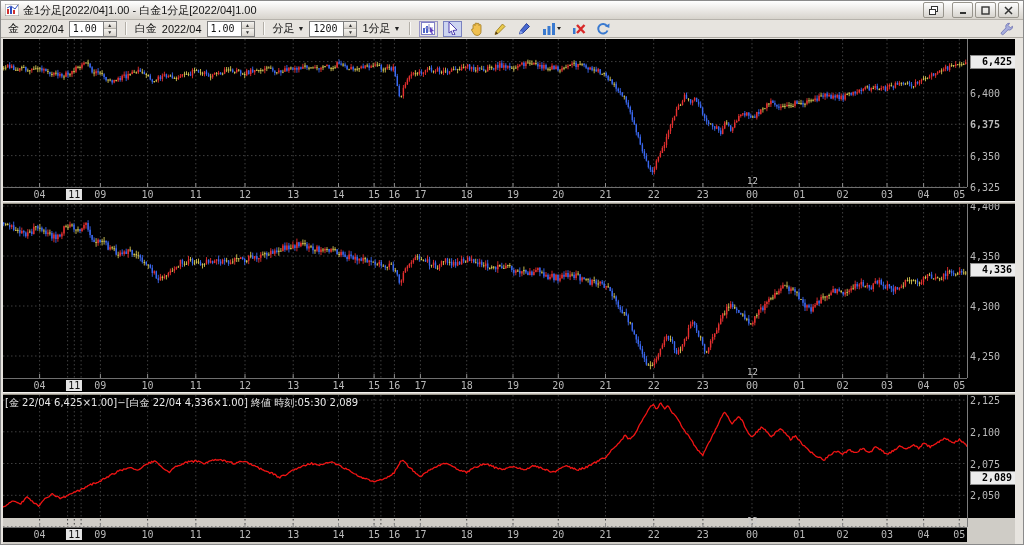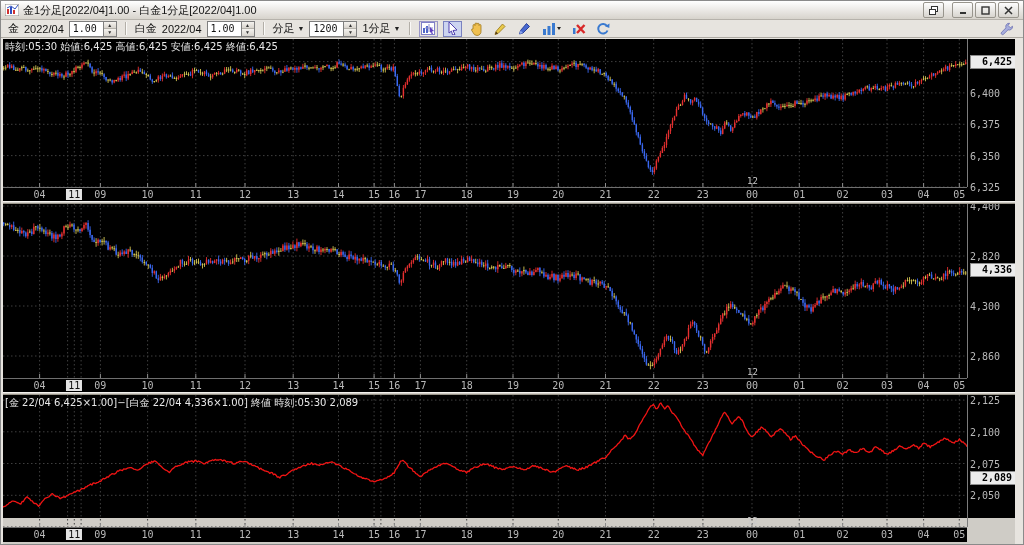--- a/index.html
+++ b/index.html
@@ -196,21 +196,20 @@
         <svg width="964" height="148">
             <path d="M0 22.6H964M0 53.9H964M0 85.3H964M0 116.6H964M0 148.0H964M36.6 0V148M97.4 0V148M144.6 0V148M192.8 0V148M242.0 0V148M290.2 0V148M335.5 0V148M371.1 0V148M391.4 0V148M417.4 0V148M463.7 0V148M510.0 0V148M555.3 0V148M602.5 0V148M650.7 0V148M699.9 0V148M749.0 0V148M796.3 0V148M839.6 0V148M884.0 0V148M920.6 0V148M956.3 0V148M64.6 0V148M78.1 0V148M377.9 0V148M71.3 0V148" stroke="#3f3f3f" stroke-width="1" stroke-dasharray="1.5 2.5" fill="none"></path>
             <path d="M36.6 144V148M97.4 144V148M144.6 144V148M192.8 144V148M242.0 144V148M290.2 144V148M335.5 144V148M371.1 144V148M391.4 144V148M417.4 144V148M463.7 144V148M510.0 144V148M555.3 144V148M602.5 144V148M650.7 144V148M699.9 144V148M749.0 144V148M796.3 144V148M839.6 144V148M884.0 144V148M920.6 144V148M956.3 144V148" stroke="#8c8c8c" stroke-width="1" fill="none"></path>
             <path d="M4.7 25.0L4.7 28.7M8.7 25.2L8.7 29.3M16.8 29.1L16.8 33.1M28.8 29.3L28.8 33.8M40.9 28.6L40.9 34.3M50.9 33.0L50.9 37.8M56.9 33.0L56.9 38.6M63.0 31.7L63.0 38.3M69.0 31.7L69.0 38.1M73.0 26.4L73.0 34.0M79.0 23.5L79.0 30.6M81.0 22.7L81.0 26.3M93.1 30.2L93.1 36.8M111.2 40.7L111.2 44.3M115.2 37.6L115.2 43.0M119.2 35.5L119.2 42.7M121.2 32.5L121.2 38.8M125.2 32.0L125.2 41.1M129.2 30.9L129.2 35.3M135.3 27.7L135.3 34.9M155.3 36.1L155.3 43.6M159.4 34.5L159.4 42.4M161.4 32.7L161.4 37.8M165.4 35.5L165.4 38.9M175.4 36.2L175.4 40.9M177.4 35.0L177.4 39.0M179.4 35.2L179.4 38.4M189.5 29.3L189.5 39.3M201.5 32.1L201.5 37.4M209.6 34.8L209.6 39.9M211.6 33.3L211.6 35.9M215.6 31.9L215.6 36.2M221.6 28.2L221.6 35.1M233.7 28.8L233.7 34.4M243.7 29.8L243.7 37.2M247.7 29.0L247.7 37.1M251.7 31.0L251.7 35.9M261.8 26.9L261.8 34.3M275.8 29.0L275.8 34.7M281.9 26.8L281.9 33.0M285.9 28.5L285.9 33.9M291.9 26.6L291.9 33.8M295.9 27.2L295.9 33.5M299.9 24.8L299.9 30.0M312.0 25.9L312.0 29.5M318.0 27.8L318.0 33.0M324.0 25.1L324.0 27.5M334.1 22.2L334.1 29.2M348.1 25.0L348.1 30.7M358.2 26.5L358.2 30.2M362.2 26.0L362.2 30.1M368.2 25.7L368.2 28.8M372.2 23.2L372.2 27.9M384.3 25.2L384.3 30.8M390.3 24.8L390.3 32.7M400.4 46.0L400.4 59.6M402.4 43.1L402.4 49.6M404.4 38.8L404.4 46.0M406.4 36.3L406.4 42.7M408.4 32.6L408.4 39.7M410.4 33.0L410.4 36.5M416.4 30.2L416.4 36.4M420.4 32.8L420.4 38.0M422.5 30.7L422.5 36.0M424.5 27.9L424.5 33.3M432.5 30.2L432.5 34.7M434.5 27.6L434.5 32.8M440.5 28.6L440.5 36.1M446.6 32.0L446.6 35.5M448.6 28.6L448.6 33.0M458.6 25.5L458.6 31.9M462.6 26.8L462.6 31.7M464.6 25.1L464.6 29.8M468.6 27.5L468.6 32.7M474.7 26.0L474.7 33.8M484.7 25.8L484.7 32.4M492.7 24.5L492.7 32.5M496.8 22.0L496.8 32.1M500.8 23.8L500.8 31.1M504.8 26.3L504.8 30.3M514.8 24.8L514.8 31.4M516.8 25.5L516.8 28.1M518.9 22.8L518.9 26.4M522.9 22.0L522.9 29.6M530.9 23.2L530.9 25.7M536.9 23.6L536.9 30.0M540.9 23.7L540.9 31.7M549.0 24.3L549.0 30.6M553.0 25.5L553.0 30.6M559.0 26.8L559.0 33.1M565.0 25.2L565.0 30.3M569.1 22.5L569.1 28.7M575.1 24.8L575.1 30.7M587.1 27.8L587.1 30.8M595.2 28.9L595.2 33.9M651.4 127.4L651.4 135.4M653.4 120.2L653.4 130.9M655.4 117.7L655.4 123.4M657.4 111.8L657.4 118.7M659.4 107.2L659.4 114.1M661.4 102.9L661.4 112.2M663.5 94.7L663.5 108.8M665.5 90.7L665.5 100.2M667.5 84.8L667.5 95.0M669.5 78.7L669.5 89.0M671.5 76.7L671.5 81.6M673.5 67.7L673.5 77.3M675.5 64.7L675.5 71.0M679.5 60.8L679.5 66.6M681.5 53.8L681.5 63.2M689.6 60.7L689.6 66.5M691.6 58.2L691.6 62.5M713.7 85.4L713.7 90.2M719.7 86.7L719.7 95.4M721.7 82.1L721.7 90.2M729.7 87.8L729.7 94.0M731.7 80.7L731.7 89.2M733.7 80.6L733.7 83.6M735.8 75.0L735.8 82.4M737.8 75.5L737.8 78.6M739.8 74.0L739.8 77.1M743.8 73.0L743.8 77.3M753.8 72.8L753.8 80.6M757.8 70.0L757.8 75.6M763.9 63.5L763.9 72.2M767.9 59.4L767.9 68.0M777.9 64.9L777.9 71.3M784.0 63.2L784.0 67.8M792.0 61.2L792.0 68.8M804.0 59.1L804.0 66.3M812.1 56.4L812.1 62.9M816.1 54.5L816.1 62.4M822.1 54.3L822.1 60.9M826.1 53.9L826.1 57.6M830.1 53.7L830.1 60.5M834.2 54.6L834.2 59.5M838.2 54.4L838.2 61.6M842.2 53.4L842.2 61.8M850.2 52.8L850.2 57.3M854.2 50.2L854.2 55.8M856.3 50.2L856.3 54.3M860.3 49.0L860.3 52.6M862.3 46.8L862.3 51.3M868.3 48.4L868.3 53.4M872.3 45.0L872.3 51.1M878.3 46.6L878.3 51.9M880.4 47.3L880.4 50.9M884.4 44.6L884.4 51.8M886.4 44.4L886.4 50.4M892.4 42.4L892.4 49.6M896.4 41.9L896.4 47.0M912.5 40.3L912.5 48.4M916.5 41.1L916.5 46.7M918.5 39.6L918.5 45.1M926.5 35.6L926.5 39.8M928.6 33.4L928.6 40.7M932.6 34.0L932.6 38.9M934.6 32.1L934.6 35.8M936.6 31.3L936.6 34.1M940.6 28.4L940.6 32.5M942.6 25.7L942.6 32.3M946.6 24.2L946.6 32.8M952.7 22.2L952.7 28.9M962.7 20.6L962.7 25.7" stroke="#e83030" stroke-width="0.9" fill="none"></path>
             <path d="M4.0 25.8h1.4v2.6h-1.4zM8.0 26.8h1.4v2.2h-1.4zM16.1 29.2h1.4v2.4h-1.4zM28.1 29.8h1.4v1.4h-1.4zM40.2 30.0h1.4v1.4h-1.4zM50.2 33.9h1.4v1.9h-1.4zM56.2 35.0h1.4v1.8h-1.4zM62.3 33.5h1.4v4.2h-1.4zM68.3 32.1h1.4v3.2h-1.4zM72.3 27.8h1.4v4.9h-1.4zM78.3 25.4h1.4v3.4h-1.4zM80.3 23.7h1.4v1.7h-1.4zM92.4 32.3h1.4v1.9h-1.4zM110.5 41.0h1.4v2.5h-1.4zM114.5 39.1h1.4v2.3h-1.4zM118.5 36.8h1.4v4.1h-1.4zM120.5 35.4h1.4v1.4h-1.4zM124.5 35.0h1.4v4.4h-1.4zM128.5 32.8h1.4v2.2h-1.4zM134.6 30.7h1.4v2.9h-1.4zM154.6 37.6h1.4v3.7h-1.4zM158.7 36.7h1.4v3.2h-1.4zM160.7 35.2h1.4v1.5h-1.4zM164.7 36.9h1.4v1.3h-1.4zM174.7 38.5h1.4v1.5h-1.4zM176.7 37.2h1.4v1.3h-1.4zM178.7 35.2h1.4v2.0h-1.4zM188.8 31.3h1.4v5.2h-1.4zM200.8 32.6h1.4v2.5h-1.4zM208.9 35.5h1.4v2.8h-1.4zM210.9 34.0h1.4v1.5h-1.4zM214.9 33.7h1.4v1.3h-1.4zM220.9 30.6h1.4v4.0h-1.4zM233.0 30.8h1.4v2.3h-1.4zM243.0 31.6h1.4v4.6h-1.4zM247.0 30.4h1.4v4.6h-1.4zM251.0 31.1h1.4v2.1h-1.4zM261.1 29.5h1.4v1.8h-1.4zM275.1 31.6h1.4v1.6h-1.4zM281.2 29.2h1.4v3.6h-1.4zM285.2 28.6h1.4v3.2h-1.4zM291.2 29.1h1.4v1.7h-1.4zM295.2 28.3h1.4v2.5h-1.4zM299.2 27.7h1.4v2.1h-1.4zM311.3 28.2h1.4v1.1h-1.4zM317.3 28.7h1.4v1.8h-1.4zM323.3 25.9h1.4v1.2h-1.4zM333.4 23.2h1.4v5.2h-1.4zM347.4 27.9h1.4v2.4h-1.4zM357.5 27.4h1.4v1.7h-1.4zM361.5 26.6h1.4v2.3h-1.4zM367.5 27.3h1.4v1.4h-1.4zM371.5 25.5h1.4v1.3h-1.4zM383.6 27.8h1.4v1.6h-1.4zM389.6 27.8h1.4v3.4h-1.4zM399.7 48.8h1.4v8.3h-1.4zM401.7 45.3h1.4v3.5h-1.4zM403.7 40.4h1.4v4.9h-1.4zM405.7 37.2h1.4v3.2h-1.4zM407.7 35.3h1.4v1.9h-1.4zM409.7 34.2h1.4v1.1h-1.4zM415.7 32.7h1.4v2.0h-1.4zM419.7 33.5h1.4v1.4h-1.4zM421.8 30.9h1.4v2.5h-1.4zM423.8 29.7h1.4v1.3h-1.4zM431.8 31.7h1.4v1.2h-1.4zM433.8 28.9h1.4v2.8h-1.4zM439.8 31.8h1.4v1.9h-1.4zM445.9 32.6h1.4v2.0h-1.4zM447.9 30.0h1.4v2.6h-1.4zM457.9 27.9h1.4v3.1h-1.4zM461.9 27.4h1.4v1.5h-1.4zM463.9 25.5h1.4v1.9h-1.4zM467.9 28.1h1.4v2.1h-1.4zM474.0 28.5h1.4v2.9h-1.4zM484.0 27.8h1.4v4.6h-1.4zM492.0 26.1h1.4v4.5h-1.4zM496.1 24.3h1.4v4.5h-1.4zM500.1 26.3h1.4v2.5h-1.4zM504.1 27.0h1.4v1.8h-1.4zM514.1 26.9h1.4v1.8h-1.4zM516.1 25.6h1.4v1.3h-1.4zM518.2 23.7h1.4v1.9h-1.4zM522.2 23.6h1.4v3.5h-1.4zM530.2 24.0h1.4v1.6h-1.4zM536.2 26.1h1.4v1.3h-1.4zM540.2 25.9h1.4v3.7h-1.4zM548.3 26.8h1.4v3.7h-1.4zM552.3 27.5h1.4v2.6h-1.4zM558.3 29.3h1.4v2.2h-1.4zM564.3 26.8h1.4v1.5h-1.4zM568.4 24.4h1.4v1.6h-1.4zM574.4 25.1h1.4v2.8h-1.4zM586.4 28.5h1.4v2.0h-1.4zM594.5 30.2h1.4v2.2h-1.4zM650.7 129.4h1.4v3.5h-1.4zM652.7 121.8h1.4v7.6h-1.4zM654.7 117.8h1.4v4.0h-1.4zM656.7 113.9h1.4v3.9h-1.4zM658.7 109.0h1.4v5.0h-1.4zM660.7 105.9h1.4v3.1h-1.4zM662.8 97.9h1.4v8.0h-1.4zM664.8 92.3h1.4v5.6h-1.4zM666.8 86.1h1.4v6.2h-1.4zM668.8 81.3h1.4v4.8h-1.4zM670.8 77.2h1.4v4.1h-1.4zM672.8 69.9h1.4v7.4h-1.4zM674.8 66.6h1.4v3.3h-1.4zM678.8 62.3h1.4v3.7h-1.4zM680.8 55.8h1.4v6.5h-1.4zM688.9 61.4h1.4v2.4h-1.4zM690.9 58.8h1.4v2.5h-1.4zM713.0 87.4h1.4v2.3h-1.4zM719.0 89.5h1.4v5.5h-1.4zM721.0 83.6h1.4v5.9h-1.4zM729.0 88.6h1.4v3.2h-1.4zM731.0 83.4h1.4v5.1h-1.4zM733.0 82.0h1.4v1.5h-1.4zM735.1 77.0h1.4v4.9h-1.4zM737.1 75.5h1.4v1.5h-1.4zM739.1 74.3h1.4v1.2h-1.4zM743.1 73.4h1.4v3.2h-1.4zM753.1 73.0h1.4v5.8h-1.4zM757.1 70.4h1.4v4.5h-1.4zM763.2 64.6h1.4v4.6h-1.4zM767.2 61.8h1.4v3.5h-1.4zM777.2 67.5h1.4v1.3h-1.4zM783.3 66.1h1.4v1.1h-1.4zM791.3 62.3h1.4v4.7h-1.4zM803.3 61.6h1.4v3.2h-1.4zM811.4 59.5h1.4v1.7h-1.4zM815.4 56.8h1.4v5.0h-1.4zM821.4 54.5h1.4v3.3h-1.4zM825.4 55.9h1.4v1.5h-1.4zM829.4 56.5h1.4v3.0h-1.4zM833.5 56.1h1.4v2.4h-1.4zM837.5 56.7h1.4v3.3h-1.4zM841.5 55.5h1.4v4.9h-1.4zM849.5 52.8h1.4v2.9h-1.4zM853.5 53.3h1.4v1.3h-1.4zM855.6 50.8h1.4v2.6h-1.4zM859.6 50.0h1.4v2.1h-1.4zM861.6 48.0h1.4v1.9h-1.4zM867.6 49.1h1.4v2.4h-1.4zM871.6 46.9h1.4v2.0h-1.4zM877.6 48.9h1.4v1.7h-1.4zM879.7 47.5h1.4v1.3h-1.4zM883.7 47.6h1.4v4.3h-1.4zM885.7 46.1h1.4v1.4h-1.4zM891.7 43.9h1.4v4.9h-1.4zM895.7 43.7h1.4v2.0h-1.4zM911.8 42.9h1.4v4.3h-1.4zM915.8 42.4h1.4v2.1h-1.4zM917.8 40.9h1.4v1.5h-1.4zM925.8 37.4h1.4v1.4h-1.4zM927.9 34.5h1.4v3.0h-1.4zM931.9 34.5h1.4v2.0h-1.4zM933.9 33.3h1.4v1.2h-1.4zM935.9 31.5h1.4v1.8h-1.4zM939.9 29.9h1.4v2.4h-1.4zM941.9 27.6h1.4v2.3h-1.4zM945.9 26.6h1.4v4.3h-1.4zM952.0 25.3h1.4v1.7h-1.4zM962.0 23.2h1.4v1.8h-1.4z" fill="#e83030"></path>
             <path d="M6.7 23.2L6.7 30.2M10.7 25.4L10.7 31.2M22.8 27.5L22.8 33.3M38.9 26.5L38.9 33.5M42.9 29.3L42.9 32.5M46.9 32.6L46.9 37.6M54.9 30.9L54.9 39.5M58.9 33.8L58.9 39.2M65.0 31.3L65.0 39.0M87.1 23.9L87.1 29.2M89.1 27.2L89.1 34.6M95.1 29.1L95.1 35.8M101.1 34.2L101.1 40.4M103.1 37.8L103.1 42.6M109.2 40.5L109.2 45.6M117.2 37.0L117.2 42.7M123.2 32.2L123.2 42.1M137.3 29.0L137.3 33.0M141.3 31.3L141.3 35.5M147.3 34.8L147.3 41.3M149.3 39.8L149.3 44.9M157.4 36.0L157.4 41.9M163.4 34.6L163.4 39.7M169.4 33.4L169.4 39.8M187.5 32.5L187.5 37.1M195.5 30.6L195.5 33.9M203.5 30.7L203.5 36.9M205.6 33.7L205.6 37.7M217.6 33.0L217.6 35.5M229.7 29.4L229.7 33.8M237.7 30.6L237.7 37.3M245.7 31.1L245.7 35.7M249.7 27.6L249.7 34.1M269.8 27.6L269.8 33.2M271.8 31.5L271.8 36.3M277.9 31.0L277.9 36.7M283.9 26.0L283.9 32.8M289.9 28.0L289.9 31.5M293.9 27.4L293.9 33.8M297.9 27.6L297.9 30.7M304.0 26.0L304.0 30.9M316.0 29.1L316.0 33.5M326.1 25.7L326.1 29.9M336.1 20.4L336.1 25.4M338.1 21.8L338.1 26.7M342.1 23.6L342.1 28.6M344.1 25.9L344.1 31.1M350.2 26.7L350.2 32.5M360.2 24.6L360.2 29.6M366.2 24.0L366.2 31.4M378.3 25.1L378.3 33.1M388.3 27.3L388.3 32.4M392.3 27.1L392.3 38.1M394.3 34.9L394.3 47.2M396.3 45.2L396.3 58.3M418.4 30.3L418.4 36.7M428.5 26.3L428.5 33.6M436.5 27.5L436.5 35.5M444.5 29.4L444.5 36.1M452.6 27.2L452.6 31.4M466.6 25.0L466.6 31.7M470.7 25.5L470.7 32.9M476.7 28.3L476.7 32.0M480.7 26.9L480.7 32.5M490.7 28.7L490.7 31.5M494.8 22.9L494.8 30.9M498.8 21.4L498.8 29.1M502.8 24.2L502.8 31.9M506.8 23.8L506.8 31.3M520.9 22.8L520.9 30.0M534.9 22.7L534.9 30.2M538.9 23.1L538.9 31.7M543.0 24.6L543.0 30.9M551.0 26.2L551.0 31.0M555.0 26.3L555.0 32.6M573.1 21.9L573.1 30.6M581.1 24.1L581.1 28.2M583.1 24.7L583.1 30.0M585.1 27.8L585.1 33.8M589.1 26.9L589.1 32.3M593.2 27.7L593.2 32.7M597.2 30.1L597.2 36.1M603.2 32.7L603.2 38.9M605.2 35.9L605.2 42.5M609.2 40.1L609.2 46.1M613.2 42.6L613.2 52.7M615.3 48.6L615.3 54.0M617.3 49.1L617.3 56.3M619.3 53.0L619.3 58.0M623.3 57.2L623.3 65.8M625.3 60.9L625.3 69.6M627.3 66.6L627.3 75.4M629.3 71.0L629.3 83.1M631.3 78.2L631.3 85.9M633.3 84.5L633.3 96.4M635.3 93.0L635.3 99.3M637.3 95.4L637.3 106.1M639.4 103.8L639.4 114.3M641.4 110.0L641.4 119.8M643.4 114.2L643.4 122.5M645.4 121.7L645.4 129.6M647.4 126.2L647.4 133.0M649.4 128.1L649.4 135.9M683.5 53.5L683.5 59.7M687.6 60.0L687.6 65.7M693.6 58.8L693.6 63.1M695.6 60.1L695.6 67.8M697.6 62.4L697.6 69.2M699.6 67.6L699.6 76.7M701.6 74.5L701.6 82.1M703.6 76.3L703.6 85.6M705.6 81.0L705.6 87.2M709.6 84.2L709.6 90.6M711.7 87.1L711.7 91.8M715.7 87.1L715.7 93.9M717.7 88.6L717.7 96.8M725.7 83.0L725.7 87.7M727.7 85.9L727.7 92.7M741.8 72.0L741.8 78.4M745.8 73.2L745.8 80.0M747.8 74.6L747.8 79.2M751.8 75.4L751.8 79.0M755.8 70.2L755.8 77.3M769.9 60.8L769.9 63.9M771.9 61.5L771.9 67.7M773.9 65.6L773.9 69.8M775.9 64.8L775.9 71.1M794.0 61.0L794.0 65.2M800.0 61.5L800.0 68.3M814.1 56.3L814.1 63.3M820.1 54.0L820.1 59.8M824.1 52.7L824.1 59.5M828.1 54.5L828.1 60.1M832.2 55.2L832.2 61.5M836.2 53.0L836.2 62.0M840.2 54.3L840.2 62.9M848.2 53.6L848.2 56.9M852.2 51.9L852.2 56.8M858.3 48.7L858.3 55.3M866.3 45.0L866.3 51.6M874.3 44.7L874.3 51.3M882.4 46.3L882.4 52.7M890.4 46.5L890.4 51.2M894.4 42.2L894.4 45.8M900.4 42.8L900.4 46.4M906.5 41.8L906.5 47.3M908.5 43.0L908.5 49.6M914.5 42.2L914.5 45.6M930.6 34.0L930.6 37.3M944.6 26.9L944.6 32.1" stroke="#3a68f0" stroke-width="0.9" fill="none"></path>
             <path d="M6.0 25.8h1.4v3.2h-1.4zM10.0 26.8h1.4v4.3h-1.4zM22.1 27.9h1.4v3.7h-1.4zM38.2 29.2h1.4v2.3h-1.4zM42.2 30.0h1.4v1.9h-1.4zM46.2 33.0h1.4v2.1h-1.4zM54.2 33.8h1.4v3.0h-1.4zM58.2 35.0h1.4v2.6h-1.4zM64.3 33.5h1.4v2.2h-1.4zM86.4 24.7h1.4v3.5h-1.4zM88.4 28.2h1.4v5.4h-1.4zM94.4 32.3h1.4v1.2h-1.4zM100.4 35.2h1.4v2.9h-1.4zM102.4 38.1h1.4v3.2h-1.4zM108.5 41.2h1.4v2.2h-1.4zM116.5 39.1h1.4v1.8h-1.4zM122.5 35.4h1.4v3.9h-1.4zM136.6 30.7h1.4v2.1h-1.4zM140.6 33.0h1.4v1.9h-1.4zM146.6 36.5h1.4v3.9h-1.4zM148.6 40.4h1.4v2.4h-1.4zM156.7 37.6h1.4v2.3h-1.4zM162.7 35.2h1.4v3.0h-1.4zM168.7 36.4h1.4v2.8h-1.4zM186.8 35.4h1.4v1.2h-1.4zM194.8 31.1h1.4v2.1h-1.4zM202.8 32.6h1.4v2.6h-1.4zM204.9 35.2h1.4v2.2h-1.4zM216.9 33.7h1.4v1.7h-1.4zM229.0 30.4h1.4v2.5h-1.4zM237.0 31.5h1.4v3.1h-1.4zM245.0 31.6h1.4v3.4h-1.4zM249.0 30.4h1.4v2.8h-1.4zM269.1 29.2h1.4v2.4h-1.4zM271.1 31.6h1.4v2.3h-1.4zM277.2 31.6h1.4v1.9h-1.4zM283.2 29.2h1.4v2.6h-1.4zM289.2 29.3h1.4v1.5h-1.4zM293.2 29.1h1.4v1.6h-1.4zM297.2 28.3h1.4v1.5h-1.4zM303.3 26.6h1.4v2.1h-1.4zM315.3 29.2h1.4v1.3h-1.4zM325.4 25.9h1.4v3.3h-1.4zM335.4 23.2h1.4v1.4h-1.4zM337.4 24.5h1.4v1.2h-1.4zM341.4 25.6h1.4v1.4h-1.4zM343.4 27.0h1.4v3.3h-1.4zM349.5 27.9h1.4v2.5h-1.4zM359.5 27.4h1.4v1.4h-1.4zM365.5 26.6h1.4v2.1h-1.4zM377.6 25.9h1.4v4.8h-1.4zM387.6 28.5h1.4v2.7h-1.4zM391.6 27.8h1.4v9.3h-1.4zM393.6 37.1h1.4v10.0h-1.4zM395.6 47.1h1.4v9.9h-1.4zM417.7 32.7h1.4v2.1h-1.4zM427.8 28.8h1.4v3.4h-1.4zM435.8 28.9h1.4v4.0h-1.4zM443.8 31.5h1.4v3.1h-1.4zM451.9 29.9h1.4v1.2h-1.4zM465.9 25.5h1.4v4.7h-1.4zM470.0 28.1h1.4v3.1h-1.4zM476.0 28.5h1.4v1.3h-1.4zM480.0 30.1h1.4v1.6h-1.4zM490.0 29.2h1.4v1.4h-1.4zM494.1 26.1h1.4v2.7h-1.4zM498.1 24.3h1.4v4.5h-1.4zM502.1 26.3h1.4v2.5h-1.4zM506.1 27.0h1.4v1.8h-1.4zM520.2 23.7h1.4v3.4h-1.4zM534.2 24.7h1.4v2.7h-1.4zM538.2 26.1h1.4v3.5h-1.4zM542.3 25.9h1.4v3.9h-1.4zM550.3 26.8h1.4v3.3h-1.4zM554.3 27.5h1.4v3.9h-1.4zM572.4 23.8h1.4v4.1h-1.4zM580.4 24.7h1.4v1.5h-1.4zM582.4 26.2h1.4v2.6h-1.4zM584.4 28.8h1.4v1.7h-1.4zM588.4 28.5h1.4v2.7h-1.4zM592.5 30.5h1.4v1.9h-1.4zM596.5 30.2h1.4v4.6h-1.4zM602.5 34.0h1.4v3.1h-1.4zM604.5 37.1h1.4v3.8h-1.4zM608.5 40.6h1.4v4.2h-1.4zM612.5 44.8h1.4v4.9h-1.4zM614.6 49.7h1.4v2.6h-1.4zM616.6 52.2h1.4v1.4h-1.4zM618.6 53.6h1.4v3.1h-1.4zM622.6 57.4h1.4v6.0h-1.4zM624.6 63.4h1.4v4.5h-1.4zM626.6 67.9h1.4v5.4h-1.4zM628.6 73.3h1.4v7.9h-1.4zM630.6 81.2h1.4v4.2h-1.4zM632.6 85.4h1.4v7.9h-1.4zM634.6 93.3h1.4v4.4h-1.4zM636.6 97.7h1.4v7.8h-1.4zM638.7 105.5h1.4v6.8h-1.4zM640.7 112.3h1.4v4.7h-1.4zM642.7 117.0h1.4v4.7h-1.4zM644.7 121.8h1.4v6.4h-1.4zM646.7 128.2h1.4v2.5h-1.4zM648.7 130.7h1.4v2.2h-1.4zM682.8 55.8h1.4v3.9h-1.4zM686.9 60.3h1.4v3.4h-1.4zM692.9 58.8h1.4v3.9h-1.4zM694.9 62.8h1.4v2.8h-1.4zM696.9 65.6h1.4v3.2h-1.4zM698.9 68.8h1.4v6.6h-1.4zM700.9 75.3h1.4v3.9h-1.4zM702.9 79.2h1.4v3.4h-1.4zM704.9 82.6h1.4v2.4h-1.4zM708.9 84.6h1.4v2.8h-1.4zM711.0 87.3h1.4v2.4h-1.4zM715.0 87.4h1.4v4.2h-1.4zM717.0 91.6h1.4v3.3h-1.4zM725.0 84.4h1.4v2.1h-1.4zM727.0 86.5h1.4v5.2h-1.4zM741.1 74.3h1.4v2.3h-1.4zM745.1 73.4h1.4v3.4h-1.4zM747.1 76.8h1.4v1.6h-1.4zM751.1 77.5h1.4v1.3h-1.4zM755.1 73.0h1.4v1.9h-1.4zM769.2 61.8h1.4v2.2h-1.4zM771.2 63.9h1.4v1.9h-1.4zM773.2 65.8h1.4v1.6h-1.4zM775.2 67.4h1.4v1.4h-1.4zM793.3 62.3h1.4v2.5h-1.4zM799.3 64.0h1.4v1.6h-1.4zM813.4 59.5h1.4v2.3h-1.4zM819.4 56.5h1.4v1.3h-1.4zM823.4 54.5h1.4v2.9h-1.4zM827.4 55.9h1.4v3.6h-1.4zM831.5 56.5h1.4v1.9h-1.4zM835.5 56.1h1.4v3.9h-1.4zM839.5 56.7h1.4v3.7h-1.4zM847.5 53.7h1.4v2.0h-1.4zM851.5 52.8h1.4v1.8h-1.4zM857.6 50.8h1.4v1.3h-1.4zM865.6 47.3h1.4v4.2h-1.4zM873.6 46.9h1.4v3.0h-1.4zM881.7 47.5h1.4v4.3h-1.4zM889.7 47.2h1.4v1.5h-1.4zM893.7 43.9h1.4v1.8h-1.4zM899.7 43.7h1.4v1.1h-1.4zM905.8 43.5h1.4v1.4h-1.4zM907.8 45.0h1.4v2.2h-1.4zM913.8 42.9h1.4v1.6h-1.4zM929.9 34.5h1.4v2.0h-1.4zM943.9 27.6h1.4v3.2h-1.4z" fill="#3a68f0"></path>
             <path d="M0.7 27.0L0.7 31.5M2.7 26.2L2.7 31.3M12.8 28.2L12.8 32.0M14.8 28.6L14.8 31.8M18.8 26.7L18.8 31.7M20.8 25.9L20.8 28.4M24.8 29.5L24.8 32.7M26.8 31.1L26.8 35.4M30.8 27.3L30.8 30.8M32.8 26.3L32.8 30.6M34.8 27.3L34.8 33.2M36.9 28.0L36.9 32.6M44.9 29.9L44.9 35.1M48.9 32.7L48.9 37.9M52.9 31.5L52.9 36.6M61.0 35.8L61.0 40.9M67.0 34.0L67.0 37.9M71.0 29.1L71.0 34.6M75.0 26.8L75.0 29.6M77.0 26.5L77.0 31.2M83.0 23.4L83.0 24.4M85.1 20.7L85.1 27.5M91.1 30.4L91.1 37.4M97.1 32.2L97.1 36.0M99.1 31.2L99.1 36.8M105.1 40.3L105.1 43.9M107.1 39.5L107.1 42.4M113.2 40.7L113.2 42.6M127.2 34.4L127.2 37.0M131.2 30.9L131.2 33.4M133.3 32.4L133.3 34.8M139.3 29.8L139.3 35.1M143.3 33.8L143.3 39.1M145.3 35.3L145.3 37.8M151.3 42.0L151.3 43.7M153.3 40.2L153.3 43.1M167.4 35.4L167.4 37.7M171.4 37.6L171.4 39.4M173.4 37.5L173.4 42.1M181.5 32.7L181.5 38.3M183.5 32.3L183.5 36.0M185.5 33.3L185.5 37.2M191.5 28.6L191.5 34.4M193.5 29.8L193.5 31.4M197.5 30.0L197.5 36.4M199.5 32.7L199.5 36.9M207.6 34.8L207.6 41.4M213.6 33.0L213.6 37.3M219.6 33.4L219.6 36.3M223.6 28.0L223.6 33.1M225.6 28.2L225.6 33.8M227.6 27.2L227.6 32.5M231.7 32.4L231.7 35.1M235.7 30.0L235.7 32.7M239.7 33.8L239.7 35.9M241.7 33.1L241.7 39.3M253.8 29.6L253.8 31.5M255.8 30.8L255.8 33.7M257.8 29.1L257.8 34.8M259.8 30.2L259.8 32.3M263.8 26.9L263.8 32.1M265.8 27.3L265.8 29.2M267.8 26.5L267.8 29.5M273.8 33.1L273.8 35.5M279.9 30.8L279.9 34.2M287.9 27.5L287.9 31.0M302.0 23.8L302.0 29.7M306.0 27.7L306.0 31.3M308.0 28.0L308.0 29.4M310.0 27.5L310.0 29.4M314.0 26.0L314.0 31.3M320.0 26.0L320.0 31.1M322.0 26.9L322.0 28.6M328.1 28.0L328.1 32.2M330.1 26.9L330.1 31.8M332.1 26.3L332.1 29.8M340.1 23.9L340.1 27.7M346.1 29.7L346.1 30.9M352.2 29.4L352.2 32.7M354.2 27.2L354.2 32.3M356.2 28.9L356.2 33.0M364.2 24.5L364.2 28.3M370.2 23.8L370.2 28.4M374.3 22.8L374.3 27.9M376.3 24.1L376.3 27.1M380.3 28.6L380.3 33.6M382.3 28.4L382.3 33.5M386.3 25.4L386.3 31.0M398.4 56.4L398.4 58.7M412.4 31.2L412.4 37.5M414.4 33.0L414.4 36.8M426.5 27.0L426.5 31.2M430.5 31.4L430.5 34.4M438.5 31.6L438.5 35.2M442.5 28.6L442.5 34.1M450.6 27.3L450.6 31.5M454.6 29.8L454.6 34.3M456.6 27.5L456.6 31.7M460.6 24.8L460.6 29.6M472.7 28.1L472.7 33.5M478.7 26.8L478.7 30.2M482.7 30.6L482.7 33.9M486.7 25.4L486.7 31.1M488.7 26.7L488.7 31.0M508.8 27.0L508.8 30.0M510.8 26.7L510.8 32.7M512.8 26.4L512.8 29.9M524.9 20.6L524.9 24.5M526.9 21.2L526.9 26.8M528.9 21.4L528.9 26.1M532.9 20.9L532.9 26.3M545.0 28.4L545.0 32.4M547.0 27.8L547.0 32.3M557.0 30.0L557.0 34.3M561.0 27.8L561.0 31.2M563.0 25.7L563.0 29.2M567.1 25.2L567.1 27.0M571.1 21.2L571.1 27.1M577.1 22.0L577.1 26.4M579.1 24.3L579.1 27.1M591.2 27.9L591.2 34.3M599.2 34.7L599.2 36.0M601.2 33.4L601.2 37.5M607.2 37.7L607.2 41.9M611.2 43.1L611.2 48.1M621.3 56.5L621.3 60.5M677.5 64.8L677.5 66.7M685.5 59.1L685.5 62.4M707.6 84.4L707.6 85.4M723.7 81.1L723.7 86.2M749.8 76.5L749.8 79.2M759.9 68.2L759.9 73.6M761.9 68.9L761.9 69.9M765.9 64.0L765.9 68.0M779.9 64.7L779.9 68.5M781.9 64.6L781.9 69.8M786.0 63.1L786.0 69.2M788.0 64.0L788.0 69.0M790.0 64.7L790.0 68.3M796.0 61.8L796.0 65.0M798.0 60.9L798.0 66.0M802.0 63.8L802.0 68.3M806.0 58.9L806.0 64.4M808.1 59.6L808.1 63.6M810.1 59.8L810.1 62.2M818.1 53.6L818.1 57.6M844.2 53.9L844.2 56.2M846.2 53.2L846.2 57.2M864.3 46.3L864.3 49.7M870.3 46.8L870.3 50.3M876.3 49.1L876.3 51.3M888.4 43.6L888.4 47.5M898.4 43.4L898.4 46.9M902.4 43.7L902.4 46.1M904.5 42.3L904.5 45.8M910.5 47.1L910.5 49.5M920.5 37.1L920.5 41.2M922.5 37.2L922.5 42.3M924.5 38.5L924.5 40.3M938.6 29.3L938.6 35.3M948.6 24.2L948.6 28.0M950.6 26.0L950.6 28.2M954.7 25.2L954.7 26.1M956.7 22.6L956.7 28.4M958.7 23.0L958.7 27.5M960.7 23.6L960.7 26.1" stroke="#d2c452" stroke-width="0.9" fill="none"></path>
             <path d="M0.0 28.8h1.4v1.0h-1.4zM2.0 28.4h1.4v1.0h-1.4zM12.1 30.7h1.4v1.0h-1.4zM14.1 30.7h1.4v1.0h-1.4zM18.1 28.1h1.4v1.1h-1.4zM20.1 27.9h1.4v1.0h-1.4zM24.1 31.6h1.4v1.0h-1.4zM26.1 31.2h1.4v1.0h-1.4zM30.1 29.8h1.4v1.0h-1.4zM32.1 29.3h1.4v1.0h-1.4zM34.1 29.3h1.4v1.0h-1.4zM36.2 29.2h1.4v1.0h-1.4zM44.2 32.0h1.4v1.0h-1.4zM48.2 35.1h1.4v1.0h-1.4zM52.2 33.8h1.4v1.0h-1.4zM60.3 37.6h1.4v1.0h-1.4zM66.3 35.3h1.4v1.0h-1.4zM70.3 32.1h1.4v1.0h-1.4zM74.3 27.8h1.4v1.0h-1.4zM76.3 27.9h1.4v1.0h-1.4zM82.3 23.6h1.4v1.0h-1.4zM84.4 23.6h1.4v1.1h-1.4zM90.4 33.6h1.4v1.0h-1.4zM96.4 33.5h1.4v1.0h-1.4zM98.4 34.1h1.4v1.0h-1.4zM104.4 40.4h1.4v1.0h-1.4zM106.4 40.4h1.4v1.0h-1.4zM112.5 41.0h1.4v1.0h-1.4zM126.5 35.0h1.4v1.0h-1.4zM130.5 32.8h1.4v1.0h-1.4zM132.6 33.2h1.4v1.0h-1.4zM138.6 32.8h1.4v1.0h-1.4zM142.6 34.9h1.4v1.0h-1.4zM144.6 35.9h1.4v1.0h-1.4zM150.6 42.0h1.4v1.0h-1.4zM152.6 41.3h1.4v1.0h-1.4zM166.7 36.4h1.4v1.0h-1.4zM170.7 39.0h1.4v1.0h-1.4zM172.7 39.0h1.4v1.0h-1.4zM180.8 34.7h1.4v1.0h-1.4zM182.8 34.7h1.4v1.0h-1.4zM184.8 34.9h1.4v1.0h-1.4zM190.8 30.9h1.4v1.0h-1.4zM192.8 30.9h1.4v1.0h-1.4zM196.8 33.2h1.4v1.1h-1.4zM198.8 34.3h1.4v1.0h-1.4zM206.9 37.4h1.4v1.0h-1.4zM212.9 34.0h1.4v1.0h-1.4zM218.9 34.5h1.4v1.0h-1.4zM222.9 30.6h1.4v1.0h-1.4zM224.9 30.6h1.4v1.0h-1.4zM226.9 30.4h1.4v1.0h-1.4zM231.0 32.9h1.4v1.0h-1.4zM235.0 30.8h1.4v1.0h-1.4zM239.0 34.6h1.4v1.0h-1.4zM241.0 35.1h1.4v1.0h-1.4zM253.1 30.9h1.4v1.0h-1.4zM255.1 30.9h1.4v1.0h-1.4zM257.1 30.9h1.4v1.0h-1.4zM259.1 31.3h1.4v1.0h-1.4zM263.1 28.6h1.4v1.0h-1.4zM265.1 28.6h1.4v1.0h-1.4zM267.1 28.8h1.4v1.0h-1.4zM273.1 33.2h1.4v1.0h-1.4zM279.2 32.7h1.4v1.0h-1.4zM287.2 28.6h1.4v1.0h-1.4zM301.3 26.6h1.4v1.1h-1.4zM305.3 28.7h1.4v1.0h-1.4zM307.3 28.5h1.4v1.0h-1.4zM309.3 28.5h1.4v1.0h-1.4zM313.3 28.2h1.4v1.0h-1.4zM319.3 27.6h1.4v1.1h-1.4zM321.3 27.1h1.4v1.0h-1.4zM327.4 29.1h1.4v1.0h-1.4zM329.4 29.1h1.4v1.0h-1.4zM331.4 28.3h1.4v1.0h-1.4zM339.4 25.6h1.4v1.0h-1.4zM345.4 30.3h1.4v1.0h-1.4zM351.5 29.8h1.4v1.0h-1.4zM353.5 29.8h1.4v1.0h-1.4zM355.5 29.2h1.4v1.0h-1.4zM363.5 26.6h1.4v1.0h-1.4zM369.5 26.8h1.4v1.0h-1.4zM373.6 25.5h1.4v1.0h-1.4zM375.6 25.9h1.4v1.0h-1.4zM379.6 30.4h1.4v1.0h-1.4zM381.6 29.5h1.4v1.0h-1.4zM385.6 27.8h1.4v1.0h-1.4zM397.7 57.1h1.4v1.0h-1.4zM411.7 34.2h1.4v1.0h-1.4zM413.7 34.3h1.4v1.0h-1.4zM425.8 28.8h1.4v1.0h-1.4zM429.8 32.2h1.4v1.0h-1.4zM437.8 32.9h1.4v1.0h-1.4zM441.8 31.5h1.4v1.0h-1.4zM449.9 29.9h1.4v1.0h-1.4zM453.9 30.1h1.4v1.0h-1.4zM455.9 30.1h1.4v1.0h-1.4zM459.9 27.9h1.4v1.0h-1.4zM472.0 31.2h1.4v1.0h-1.4zM478.0 29.8h1.4v1.0h-1.4zM482.0 31.7h1.4v1.0h-1.4zM486.0 27.8h1.4v1.0h-1.4zM488.0 28.1h1.4v1.1h-1.4zM508.1 28.8h1.4v1.0h-1.4zM510.1 29.4h1.4v1.0h-1.4zM512.1 28.6h1.4v1.0h-1.4zM524.2 23.6h1.4v1.0h-1.4zM526.2 23.8h1.4v1.0h-1.4zM528.2 24.4h1.4v1.1h-1.4zM532.2 24.0h1.4v1.0h-1.4zM544.3 29.8h1.4v1.0h-1.4zM546.3 30.3h1.4v1.0h-1.4zM556.3 31.4h1.4v1.0h-1.4zM560.3 28.8h1.4v1.0h-1.4zM562.3 28.3h1.4v1.0h-1.4zM566.4 26.0h1.4v1.0h-1.4zM570.4 23.8h1.4v1.0h-1.4zM576.4 24.7h1.4v1.0h-1.4zM578.4 24.7h1.4v1.0h-1.4zM590.5 30.5h1.4v1.0h-1.4zM598.5 34.8h1.4v1.0h-1.4zM600.5 34.0h1.4v1.0h-1.4zM606.5 40.6h1.4v1.0h-1.4zM610.5 44.8h1.4v1.0h-1.4zM620.6 56.7h1.4v1.0h-1.4zM676.8 66.0h1.4v1.0h-1.4zM684.8 59.7h1.4v1.0h-1.4zM706.9 84.6h1.4v1.0h-1.4zM723.0 83.6h1.4v1.0h-1.4zM749.1 77.5h1.4v1.0h-1.4zM759.2 69.5h1.4v1.0h-1.4zM761.2 69.2h1.4v1.0h-1.4zM765.2 64.6h1.4v1.0h-1.4zM779.2 66.9h1.4v1.0h-1.4zM781.2 66.9h1.4v1.0h-1.4zM785.3 66.1h1.4v1.0h-1.4zM787.3 66.3h1.4v1.0h-1.4zM789.3 66.9h1.4v1.0h-1.4zM795.3 63.9h1.4v1.0h-1.4zM797.3 63.9h1.4v1.0h-1.4zM801.3 64.7h1.4v1.0h-1.4zM805.3 61.2h1.4v1.0h-1.4zM807.4 61.2h1.4v1.0h-1.4zM809.4 61.2h1.4v1.0h-1.4zM817.4 56.5h1.4v1.0h-1.4zM843.5 54.9h1.4v1.0h-1.4zM845.5 53.7h1.4v1.1h-1.4zM863.6 47.3h1.4v1.0h-1.4zM869.6 49.0h1.4v1.0h-1.4zM875.6 50.0h1.4v1.0h-1.4zM887.7 46.1h1.4v1.1h-1.4zM897.7 43.7h1.4v1.0h-1.4zM901.7 44.6h1.4v1.0h-1.4zM903.8 43.5h1.4v1.1h-1.4zM909.8 47.2h1.4v1.0h-1.4zM919.8 39.8h1.4v1.1h-1.4zM921.8 39.1h1.4v1.0h-1.4zM923.8 38.8h1.4v1.0h-1.4zM937.9 31.5h1.4v1.0h-1.4zM947.9 26.0h1.4v1.0h-1.4zM949.9 26.0h1.4v1.1h-1.4zM954.0 25.3h1.4v1.0h-1.4zM956.0 25.2h1.4v1.0h-1.4zM958.0 25.2h1.4v1.0h-1.4zM960.0 25.0h1.4v1.0h-1.4z" fill="#d2c452"></path>
           </svg>
-        <div class="info">時刻:05:30 始値:6,425 高値:6,425 安値:6,425 終値:6,425</div>
       <div class="dlab" style="left: 744.028px; top: 137px;">12</div>
         </div>
       <div class="xstrip" style="top:148px;">
           <span class="xlab" style="left: 36.632px;">04</span>
           <span class="xlab" style="left: 97.364px;">09</span>
           <span class="xlab" style="left: 144.6px;">10</span>
           <span class="xlab" style="left: 192.8px;">11</span>
           <span class="xlab" style="left: 241.964px;">12</span>
           <span class="xlab" style="left: 290.164px;">13</span>
           <span class="xlab" style="left: 335.472px;">14</span>
@@ -227,21 +226,21 @@
           <span class="xlab" style="left: 796.264px;">01</span>
           <span class="xlab" style="left: 839.644px;">02</span>
           <span class="xlab" style="left: 883.988px;">03</span>
           <span class="xlab" style="left: 920.62px;">04</span>
           <span class="xlab" style="left: 956.288px;">05</span>
           <span class="datebox" style="left: 71.336px;">11</span>
         </div>
       <div class="ycol" style="left:965px;">
         <div class="pricebox" style="top: 15.5763px;">6,425</div>
       <span class="ylab" style="top: 48.9322px;">6,400</span>
-          <span class="ylab" style="top: 80.2881px;">6,375</span>
+          <span class="ylab" style="top: 80.2881px; font-weight: bold;">6,375</span>
           <span class="ylab" style="top: 111.644px;">6,350</span>
           <span class="ylab" style="top: 143px;">6,325</span>
         </div>
     </div>
     <div class="sep" style="top:162px;"></div>
 
     <div class="panel" id="panel1" style="top:165px;height:188px;">
       <div class="plot" style="height:174px;">
         <svg width="964" height="174">
             <path d="M0 2.0H964M0 52.0H964M0 102.0H964M0 152.0H964M36.6 0V174M97.4 0V174M144.6 0V174M192.8 0V174M242.0 0V174M290.2 0V174M335.5 0V174M371.1 0V174M391.4 0V174M417.4 0V174M463.7 0V174M510.0 0V174M555.3 0V174M602.5 0V174M650.7 0V174M699.9 0V174M749.0 0V174M796.3 0V174M839.6 0V174M884.0 0V174M920.6 0V174M956.3 0V174M64.6 0V174M78.1 0V174M377.9 0V174M71.3 0V174" stroke="#3f3f3f" stroke-width="1" stroke-dasharray="1.5 2.5" fill="none"></path>
@@ -276,23 +275,23 @@
           <span class="xlab" style="left: 796.264px;">01</span>
           <span class="xlab" style="left: 839.644px;">02</span>
           <span class="xlab" style="left: 883.988px;">03</span>
           <span class="xlab" style="left: 920.62px;">04</span>
           <span class="xlab" style="left: 956.288px;">05</span>
           <span class="datebox" style="left: 71.336px;">11</span>
         </div>
       <div class="ycol" style="left:965px;">
         <div class="pricebox" style="top: 59px;">4,336</div>
       <span class="ylab" style="top: -3px;">4,400</span>
-          <span class="ylab" style="top: 47px;">2,820</span>
+          <span class="ylab" style="top: 47px;">4,350</span>
           <span class="ylab" style="top: 97px;">4,300</span>
-          <span class="ylab" style="top: 147px;">2,860</span>
+          <span class="ylab" style="top: 147px;">4,250</span>
         </div>
     </div>
     <div class="sep" style="top:353px;"></div>
 
     <div class="panel" id="panel2" style="top:356px;height:123px;">
       <div class="plot" style="height:132px;">
         <svg width="964" height="132">
             <path d="M0 5.1H964M0 36.8H964M0 68.5H964M0 100.3H964M0 132.0H964M36.6 0V132M97.4 0V132M144.6 0V132M192.8 0V132M242.0 0V132M290.2 0V132M335.5 0V132M371.1 0V132M391.4 0V132M417.4 0V132M463.7 0V132M510.0 0V132M555.3 0V132M602.5 0V132M650.7 0V132M699.9 0V132M749.0 0V132M796.3 0V132M839.6 0V132M884.0 0V132M920.6 0V132M956.3 0V132M64.6 0V132M78.1 0V132M377.9 0V132M71.3 0V132" stroke="#3f3f3f" stroke-width="1" stroke-dasharray="1.5 2.5" fill="none"></path>
             <path d="M36.6 128V132M97.4 128V132M144.6 128V132M192.8 128V132M242.0 128V132M290.2 128V132M335.5 128V132M371.1 128V132M391.4 128V132M417.4 128V132M463.7 128V132M510.0 128V132M555.3 128V132M602.5 128V132M650.7 128V132M699.9 128V132M749.0 128V132M796.3 128V132M839.6 128V132M884.0 128V132M920.6 128V132M956.3 128V132" stroke="#8c8c8c" stroke-width="1" fill="none"></path>
             <polyline points="0.0,112.1 1.3,111.4 2.5,111.2 3.8,109.9 5.1,109.2 6.4,107.6 7.6,107.3 8.9,106.2 10.2,106.2 11.4,106.3 12.7,106.7 14.0,107.5 15.2,107.8 16.5,108.7 17.8,109.2 19.1,106.4 20.3,106.7 21.6,104.3 22.9,102.8 24.1,101.7 25.4,103.1 26.7,103.8 27.9,105.7 29.2,105.9 30.5,107.9 31.8,108.6 33.0,108.5 34.3,109.7 35.6,111.2 36.8,110.1 38.1,108.0 39.4,106.4 40.6,105.1 41.9,103.3 43.2,102.8 44.5,102.4 45.7,102.0 47.0,100.8 48.3,99.2 49.5,98.6 50.8,100.1 52.1,101.1 53.3,101.7 54.6,101.2 55.9,102.2 57.2,103.7 58.4,102.9 59.7,102.4 61.0,101.4 62.2,102.4 63.5,100.8 64.8,100.4 66.0,99.5 67.3,98.8 68.6,98.6 69.9,98.0 71.1,97.0 72.4,97.1 73.7,95.9 74.9,95.2 76.2,96.3 77.5,94.7 78.7,93.6 80.0,93.6 81.3,93.5 82.6,91.8 83.8,91.9 85.1,90.5 86.4,90.0 87.6,89.0 88.9,90.1 90.2,87.9 91.4,88.2 92.7,88.5 94.0,87.6 95.3,87.4 96.5,86.1 97.8,86.5 99.1,84.4 100.3,83.4 101.6,83.8 102.9,83.1 104.1,81.8 105.4,82.0 106.7,80.4 108.0,79.5 109.2,78.6 110.5,79.0 111.8,79.0 113.0,78.1 114.3,76.0 115.6,76.2 116.8,74.8 118.1,75.2 119.4,75.6 120.7,73.8 121.9,74.2 123.2,74.0 124.5,73.1 125.7,72.9 127.0,72.7 128.3,72.6 129.5,73.3 130.8,74.1 132.1,74.4 133.4,74.9 134.6,75.1 135.9,74.6 137.2,73.9 138.4,72.9 139.7,71.8 141.0,70.4 142.3,69.8 143.5,69.2 144.8,69.2 146.1,67.2 147.3,68.4 148.6,66.3 149.9,67.3 151.1,65.8 152.4,66.2 153.7,67.1 155.0,68.4 156.2,69.9 157.5,70.8 158.8,72.0 160.0,73.2 161.3,74.2 162.6,75.1 163.8,75.4 165.1,76.4 166.4,77.6 167.7,76.0 168.9,74.3 170.2,73.4 171.5,72.2 172.7,71.2 174.0,71.4 175.3,70.6 176.5,70.5 177.8,70.2 179.1,68.8 180.4,69.0 181.6,67.6 182.9,66.9 184.2,67.8 185.4,66.2 186.7,66.7 188.0,66.0 189.2,66.0 190.5,67.2 191.8,65.5 193.1,65.7 194.3,66.9 195.6,66.0 196.9,66.7 198.1,67.2 199.4,68.0 200.7,68.9 201.9,68.9 203.2,67.5 204.5,67.5 205.8,66.3 207.0,65.9 208.3,65.7 209.6,64.8 210.8,65.5 212.1,64.4 213.4,65.1 214.6,65.0 215.9,65.0 217.2,64.5 218.5,64.9 219.7,66.0 221.0,65.0 222.3,65.6 223.5,67.1 224.8,66.5 226.1,67.0 227.3,67.0 228.6,66.9 229.9,69.0 231.2,69.0 232.4,68.9 233.7,67.5 235.0,67.5 236.2,66.5 237.5,66.4 238.8,66.7 240.0,66.9 241.3,66.6 242.6,66.6 243.9,66.8 245.1,67.7 246.4,69.2 247.7,68.6 248.9,70.2 250.2,70.5 251.5,70.5 252.7,71.3 254.0,71.6 255.3,72.4 256.6,74.3 257.8,73.1 259.1,74.7 260.4,75.0 261.6,75.9 262.9,76.2 264.2,76.5 265.4,76.9 266.7,78.4 268.0,77.4 269.3,77.6 270.5,79.8 271.8,79.0 273.1,80.2 274.3,82.1 275.6,81.8 276.9,83.0 278.2,80.9 279.4,80.4 280.7,80.2 282.0,80.6 283.2,80.0 284.5,79.0 285.8,77.6 287.0,76.9 288.3,75.7 289.6,75.0 290.9,75.2 292.1,73.9 293.4,74.3 294.7,73.2 295.9,72.3 297.2,72.7 298.5,71.5 299.7,70.8 301.0,70.2 302.3,70.9 303.6,70.2 304.8,68.6 306.1,69.5 307.4,69.2 308.6,67.6 309.9,69.7 311.2,68.9 312.4,68.9 313.7,69.8 315.0,69.9 316.3,70.5 317.5,69.4 318.8,69.3 320.1,69.5 321.3,69.0 322.6,68.0 323.9,67.7 325.1,67.9 326.4,67.5 327.7,67.2 329.0,66.8 330.2,67.5 331.5,67.9 332.8,69.5 334.0,69.5 335.3,69.5 336.6,70.2 337.8,70.9 339.1,72.5 340.4,73.3 341.7,73.8 342.9,73.2 344.2,74.4 345.5,74.6 346.7,75.6 348.0,76.7 349.3,77.6 350.5,78.5 351.8,78.9 353.1,79.2 354.4,80.8 355.6,81.3 356.9,81.9 358.2,82.0 359.4,83.3 360.7,83.0 362.0,83.8 363.2,83.4 364.5,84.0 365.8,84.4 367.1,85.9 368.3,86.2 369.6,85.9 370.9,86.8 372.1,86.7 373.4,85.9 374.7,85.4 375.9,85.3 377.2,84.4 378.5,84.8 379.8,84.6 381.0,83.7 382.3,83.2 383.6,83.2 384.8,81.5 386.1,81.7 387.4,80.5 388.6,80.2 389.9,78.1 391.2,78.4 392.5,74.5 393.7,73.6 395.0,71.1 396.3,69.1 397.5,66.1 398.8,65.9 400.1,65.4 401.3,66.6 402.6,67.7 403.9,69.3 405.2,72.0 406.4,72.7 407.7,73.2 409.0,73.8 410.2,76.4 411.5,76.7 412.8,78.5 414.1,79.1 415.3,80.2 416.6,81.3 417.9,81.7 419.1,80.8 420.4,78.8 421.7,78.2 422.9,77.3 424.2,77.1 425.5,75.2 426.8,75.2 428.0,74.1 429.3,74.0 430.6,72.9 431.8,72.2 433.1,72.3 434.4,71.4 435.6,70.2 436.9,70.7 438.2,69.2 439.5,68.8 440.7,68.3 442.0,68.9 443.3,68.3 444.5,68.8 445.8,69.5 447.1,69.8 448.3,70.6 449.6,71.4 450.9,72.0 452.2,72.3 453.4,74.1 454.7,74.4 456.0,75.2 457.2,75.9 458.5,75.4 459.8,76.4 461.0,75.8 462.3,76.5 463.6,78.0 464.9,76.1 466.1,76.6 467.4,74.4 468.7,73.8 469.9,73.4 471.2,72.1 472.5,72.1 473.7,72.3 475.0,72.0 476.3,70.9 477.6,69.6 478.8,70.3 480.1,68.7 481.4,69.5 482.6,69.4 483.9,69.2 485.2,69.1 486.4,70.9 487.7,70.0 489.0,71.4 490.3,70.9 491.5,73.2 492.8,72.1 494.1,73.1 495.3,74.0 496.6,73.2 497.9,73.8 499.1,74.8 500.4,74.1 501.7,74.5 503.0,73.2 504.2,73.0 505.5,72.5 506.8,71.9 508.0,72.0 509.3,72.2 510.6,71.4 511.8,72.0 513.1,72.4 514.4,73.3 515.7,73.3 516.9,72.8 518.2,74.2 519.5,74.1 520.7,74.8 522.0,74.6 523.3,74.6 524.5,73.1 525.8,73.5 527.1,72.4 528.4,71.5 529.6,70.4 530.9,71.3 532.2,70.7 533.4,71.8 534.7,71.4 536.0,73.0 537.2,72.1 538.5,72.9 539.8,74.2 541.1,74.3 542.3,75.1 543.6,74.4 544.9,75.0 546.1,76.3 547.4,77.1 548.7,76.8 549.9,76.5 551.2,76.5 552.5,77.0 553.8,75.3 555.0,75.0 556.3,73.6 557.6,73.4 558.8,72.5 560.1,71.9 561.4,71.5 562.7,70.9 563.9,70.7 565.2,71.7 566.5,71.5 567.7,73.3 569.0,72.5 570.3,73.8 571.5,73.2 572.8,74.5 574.1,75.1 575.4,75.3 576.6,73.5 577.9,74.6 579.2,72.6 580.4,73.7 581.7,73.6 583.0,71.5 584.2,72.6 585.5,70.6 586.8,69.9 588.1,70.3 589.3,68.8 590.6,67.9 591.9,67.0 593.1,68.0 594.4,65.8 595.7,66.2 596.9,64.4 598.2,63.7 599.5,63.1 600.8,63.3 602.0,63.3 603.3,62.0 604.6,59.9 605.8,58.9 607.1,57.1 608.4,54.8 609.6,54.1 610.9,53.1 612.2,51.8 613.5,50.7 614.7,49.1 616.0,48.0 617.3,46.3 618.5,44.7 619.8,44.0 621.1,40.9 622.3,40.1 623.6,41.5 624.9,43.9 626.2,43.2 627.4,43.9 628.7,42.2 630.0,41.2 631.2,40.1 632.5,37.9 633.8,35.9 635.0,33.0 636.3,30.0 637.6,28.1 638.9,26.2 640.1,23.5 641.4,21.6 642.7,19.7 643.9,17.5 645.2,14.8 646.5,12.9 647.7,11.0 649.0,10.7 650.3,9.5 651.6,11.2 652.8,13.6 654.1,13.7 655.4,12.0 656.6,9.1 657.9,8.0 659.2,10.4 660.4,11.9 661.7,14.0 663.0,12.5 664.3,10.8 665.5,11.4 666.8,13.5 668.1,16.2 669.3,18.1 670.6,18.6 671.9,20.1 673.1,21.5 674.4,23.7 675.7,25.7 677.0,27.6 678.2,30.7 679.5,32.8 680.8,34.4 682.0,36.3 683.3,38.7 684.6,39.2 685.8,40.8 687.1,43.4 688.4,44.9 689.7,46.8 690.9,50.1 692.2,51.3 693.5,53.2 694.7,55.4 696.0,55.8 697.3,58.0 698.6,58.8 699.8,60.6 701.1,57.0 702.4,54.7 703.6,52.1 704.9,49.3 706.2,47.0 707.4,45.6 708.7,42.2 710.0,39.2 711.3,37.8 712.5,34.4 713.8,32.3 715.1,29.6 716.3,26.7 717.6,23.5 718.9,21.6 720.1,18.9 721.4,17.4 722.7,18.3 724.0,20.5 725.2,22.0 726.5,25.1 727.8,27.2 729.0,29.0 730.3,27.4 731.6,25.4 732.8,24.9 734.1,23.1 735.4,21.7 736.7,22.4 737.9,24.4 739.2,25.1 740.5,27.7 741.7,31.7 743.0,33.9 744.3,36.1 745.5,38.5 746.8,39.9 748.1,41.4 749.4,41.6 750.6,40.5 751.9,39.5 753.2,36.8 754.4,37.1 755.7,34.4 757.0,34.4 758.2,32.0 759.5,32.8 760.8,34.1 762.1,34.4 763.3,36.6 764.6,37.4 765.9,39.2 767.1,40.9 768.4,41.8 769.7,40.3 770.9,40.0 772.2,37.2 773.5,36.2 774.8,36.1 776.0,34.8 777.3,33.7 778.6,34.6 779.8,35.3 781.1,37.7 782.4,37.9 783.6,40.0 784.9,40.9 786.2,42.1 787.5,45.2 788.7,44.3 790.0,41.6 791.3,42.0 792.5,40.6 793.8,42.7 795.1,44.6 796.3,45.1 797.6,46.6 798.9,49.1 800.2,50.7 801.4,50.6 802.7,52.3 804.0,53.2 805.2,54.5 806.5,56.3 807.8,57.7 809.0,57.2 810.3,59.0 811.6,60.1 812.9,61.4 814.1,61.8 815.4,62.4 816.7,62.1 817.9,62.7 819.2,64.3 820.5,65.3 821.7,65.2 823.0,62.6 824.3,62.6 825.6,60.2 826.8,60.2 828.1,59.8 829.4,58.9 830.6,57.0 831.9,56.5 833.2,57.2 834.5,56.4 835.7,56.5 837.0,57.7 838.3,58.6 839.5,59.5 840.8,57.9 842.1,57.1 843.3,57.6 844.6,55.4 845.9,54.8 847.2,54.6 848.4,56.7 849.7,56.5 851.0,57.4 852.2,57.3 853.5,57.4 854.8,57.0 856.0,56.2 857.3,54.0 858.6,54.5 859.9,53.5 861.1,53.7 862.4,55.7 863.7,56.3 864.9,56.8 866.2,57.4 867.5,56.5 868.7,56.6 870.0,54.4 871.3,52.4 872.6,51.7 873.8,52.4 875.1,53.1 876.4,54.5 877.6,54.2 878.9,55.8 880.2,56.0 881.4,58.4 882.7,58.3 884.0,59.0 885.3,59.1 886.5,57.4 887.8,58.0 889.1,55.6 890.3,56.3 891.6,54.4 892.9,54.5 894.1,53.4 895.4,51.8 896.7,50.7 898.0,51.7 899.2,51.9 900.5,53.1 901.8,53.5 903.0,53.8 904.3,53.5 905.6,52.4 906.8,52.6 908.1,51.3 909.4,50.7 910.7,49.6 911.9,51.0 913.2,51.1 914.5,51.9 915.7,54.0 917.0,51.9 918.3,51.3 919.5,48.9 920.8,48.2 922.1,48.6 923.4,49.0 924.6,51.2 925.9,50.4 927.2,52.8 928.4,50.6 929.7,50.7 931.0,49.8 932.2,49.1 933.5,48.4 934.8,46.9 936.1,47.4 937.3,45.3 938.6,45.1 939.9,44.9 941.1,43.1 942.4,43.6 943.7,44.5 944.9,44.1 946.2,45.8 947.5,46.1 948.8,47.4 950.0,47.5 951.3,48.1 952.6,46.0 953.8,46.4 955.1,46.0 956.4,43.8 957.6,45.5 958.9,47.2 960.2,46.9 961.5,48.7 962.7,49.2 964.0,51.7" fill="none" stroke="#f01414" stroke-width="1.3" stroke-linejoin="round"></polyline>

